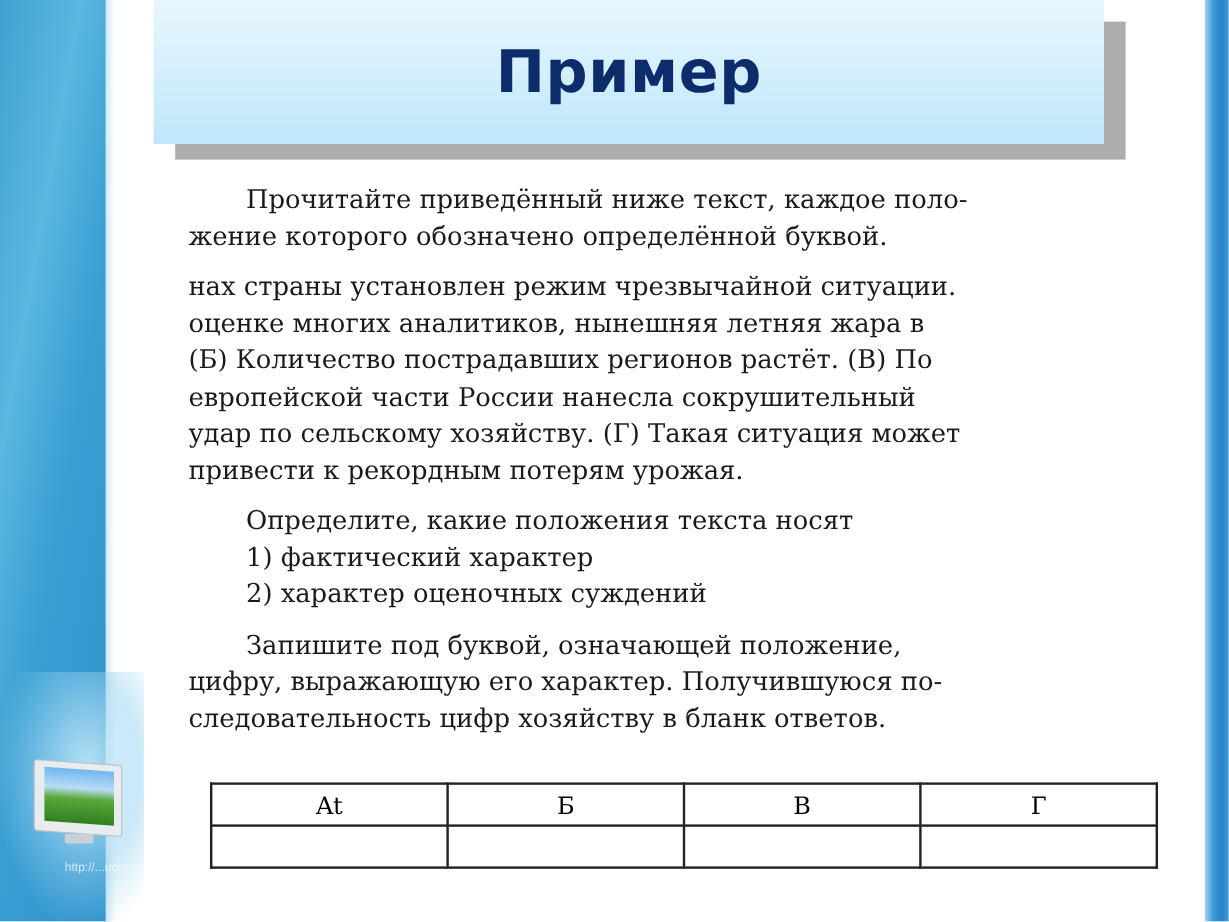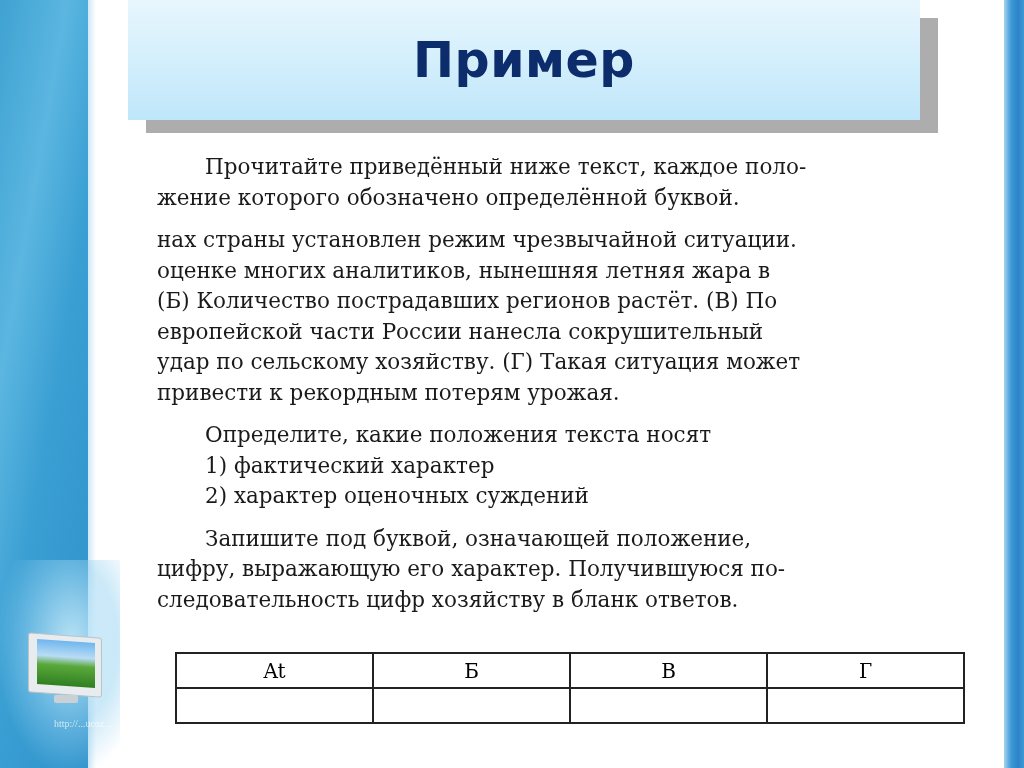--- a/index.html
+++ b/index.html
@@ -63,21 +63,21 @@
   }
   .monitor-screen {
     position: absolute; left: 8px; top: 5px; width: 58px; height: 45px;
     background: linear-gradient(180deg, #6fb6ee 0%, #b9dcf6 35%, #5aa83a 55%, #2f7f22 100%);
   }
   .monitor-stand {
     position: absolute; left: 26px; top: 60px; width: 24px; height: 8px;
     background: #c9d0d6; border-radius: 2px;
   }
   .watermark {
-    position: absolute; left: 10px; top: 718px; font-family: Liberation Serif, serif;
+    position: absolute; left: 10px; top: 718px; font-family: Liberation Sans, sans-serif;
     font-size: 10px; color: rgba(255,255,255,0.7); padding-left: 44px;
   }
 </style>
 </head>
 <body>
 
 <div class="left-strip"></div>
 <div class="left-glow"></div>
 <div class="right-strip"></div>
 

